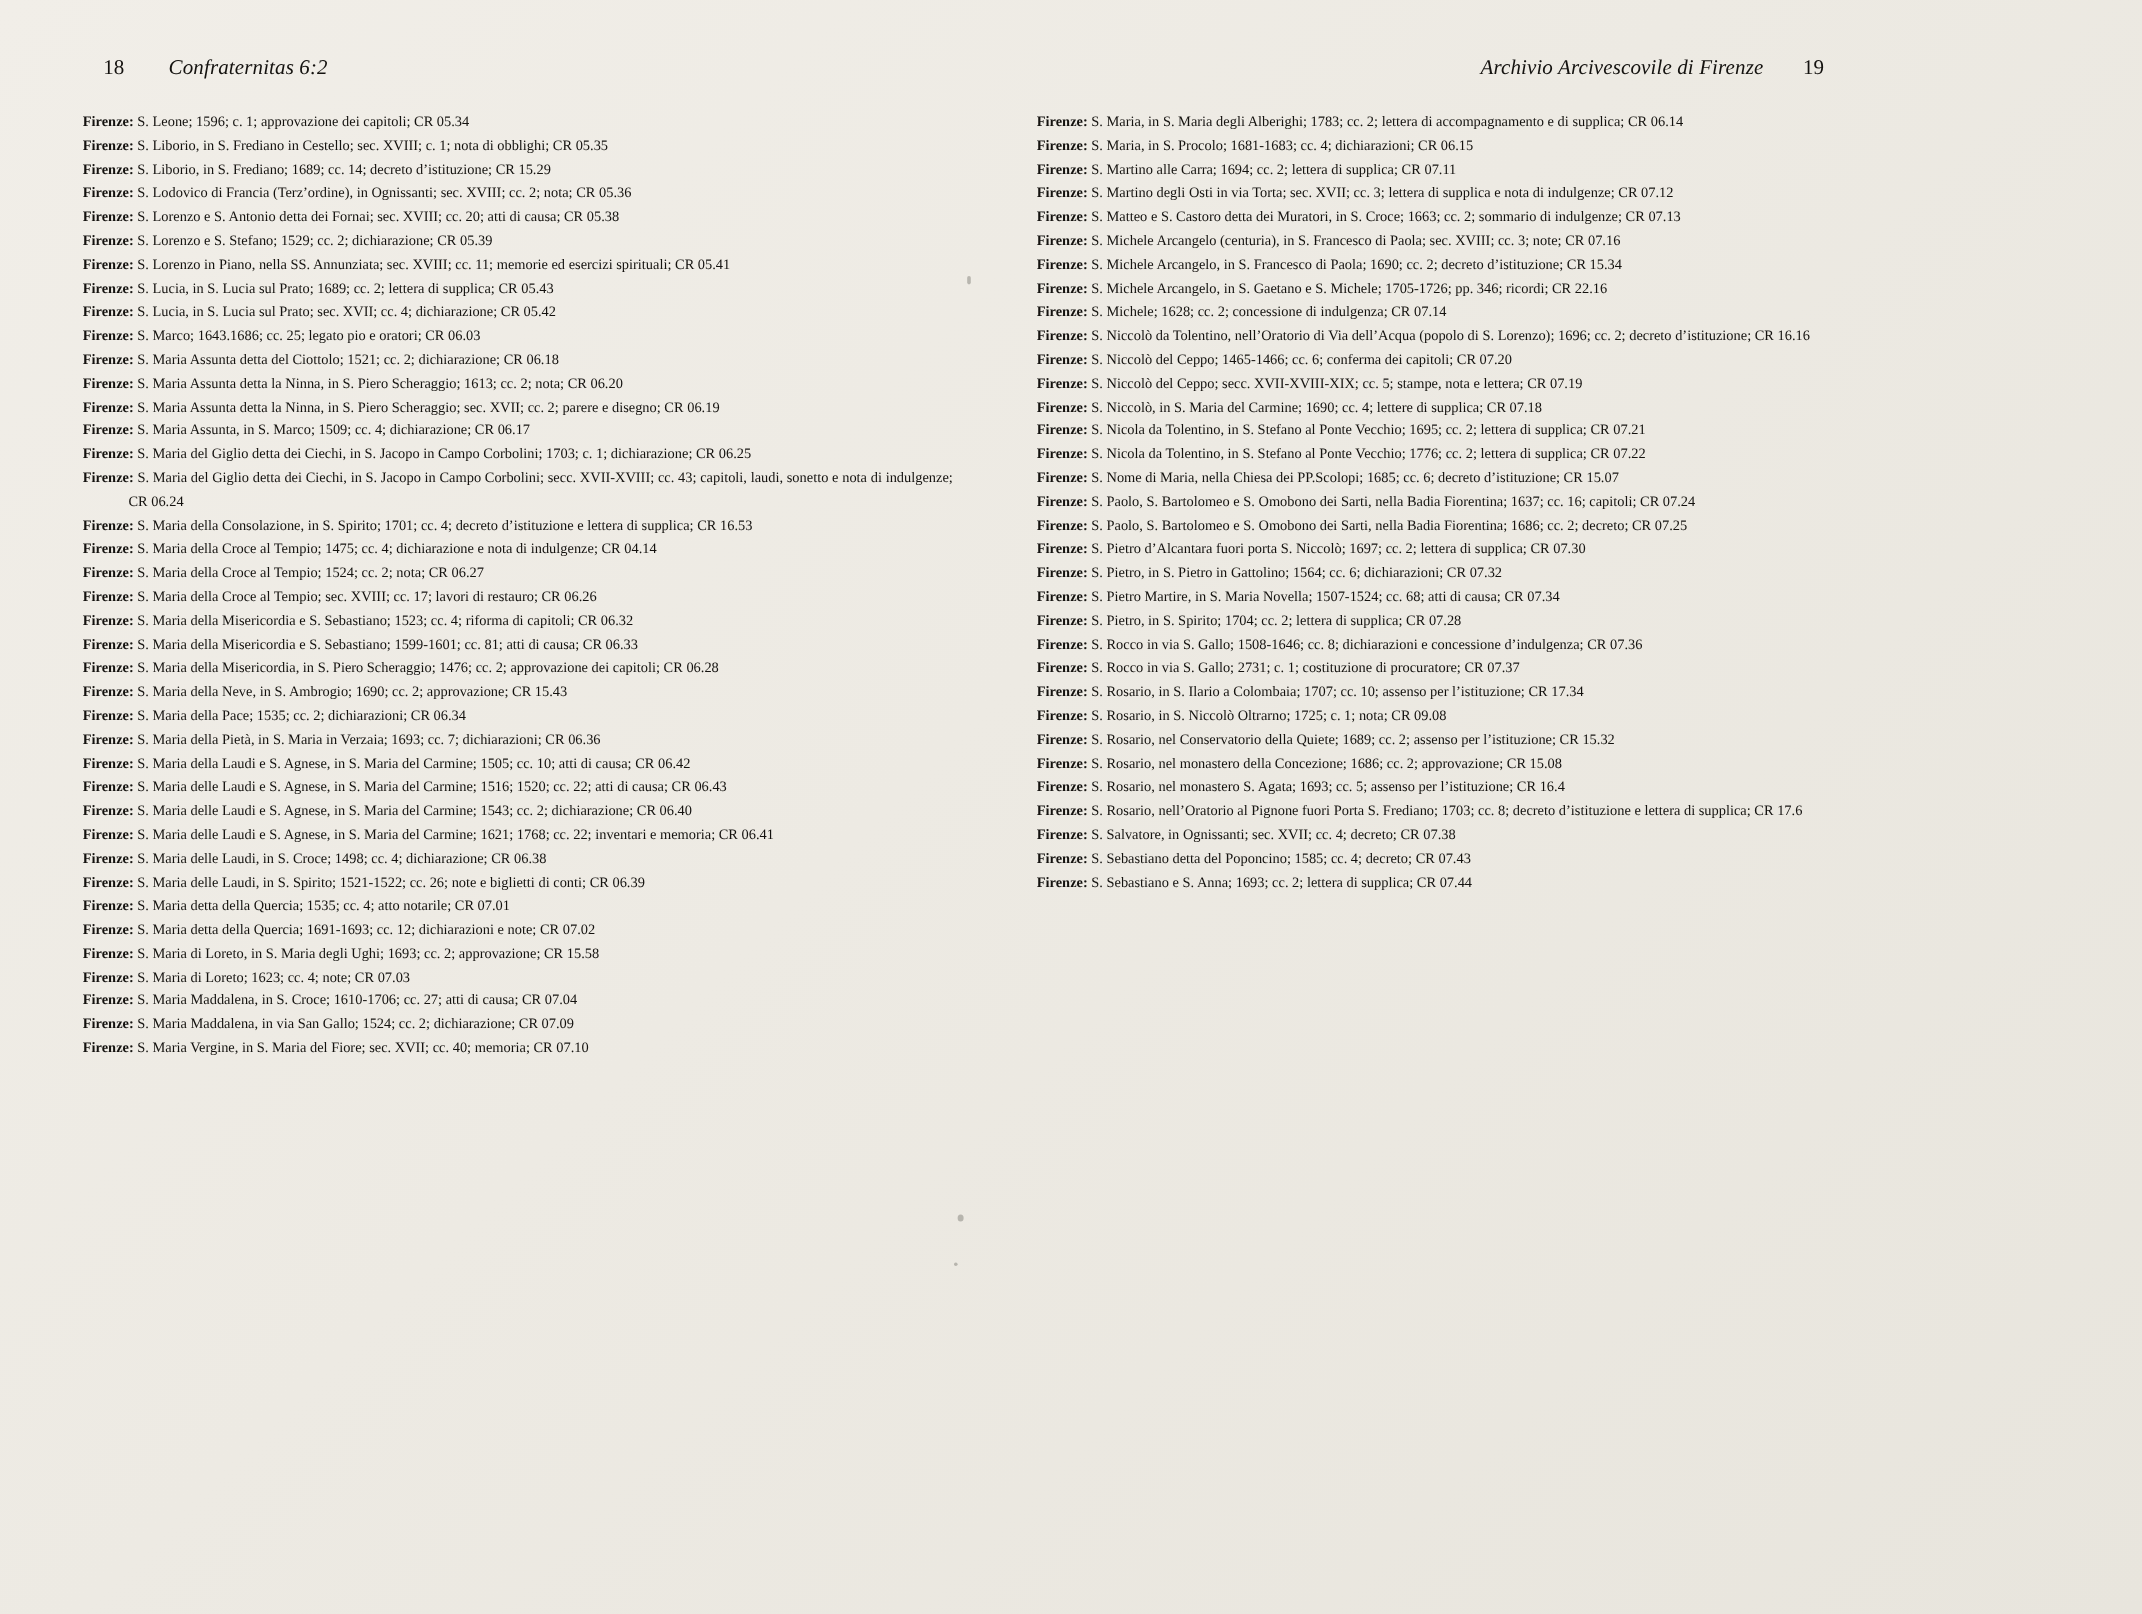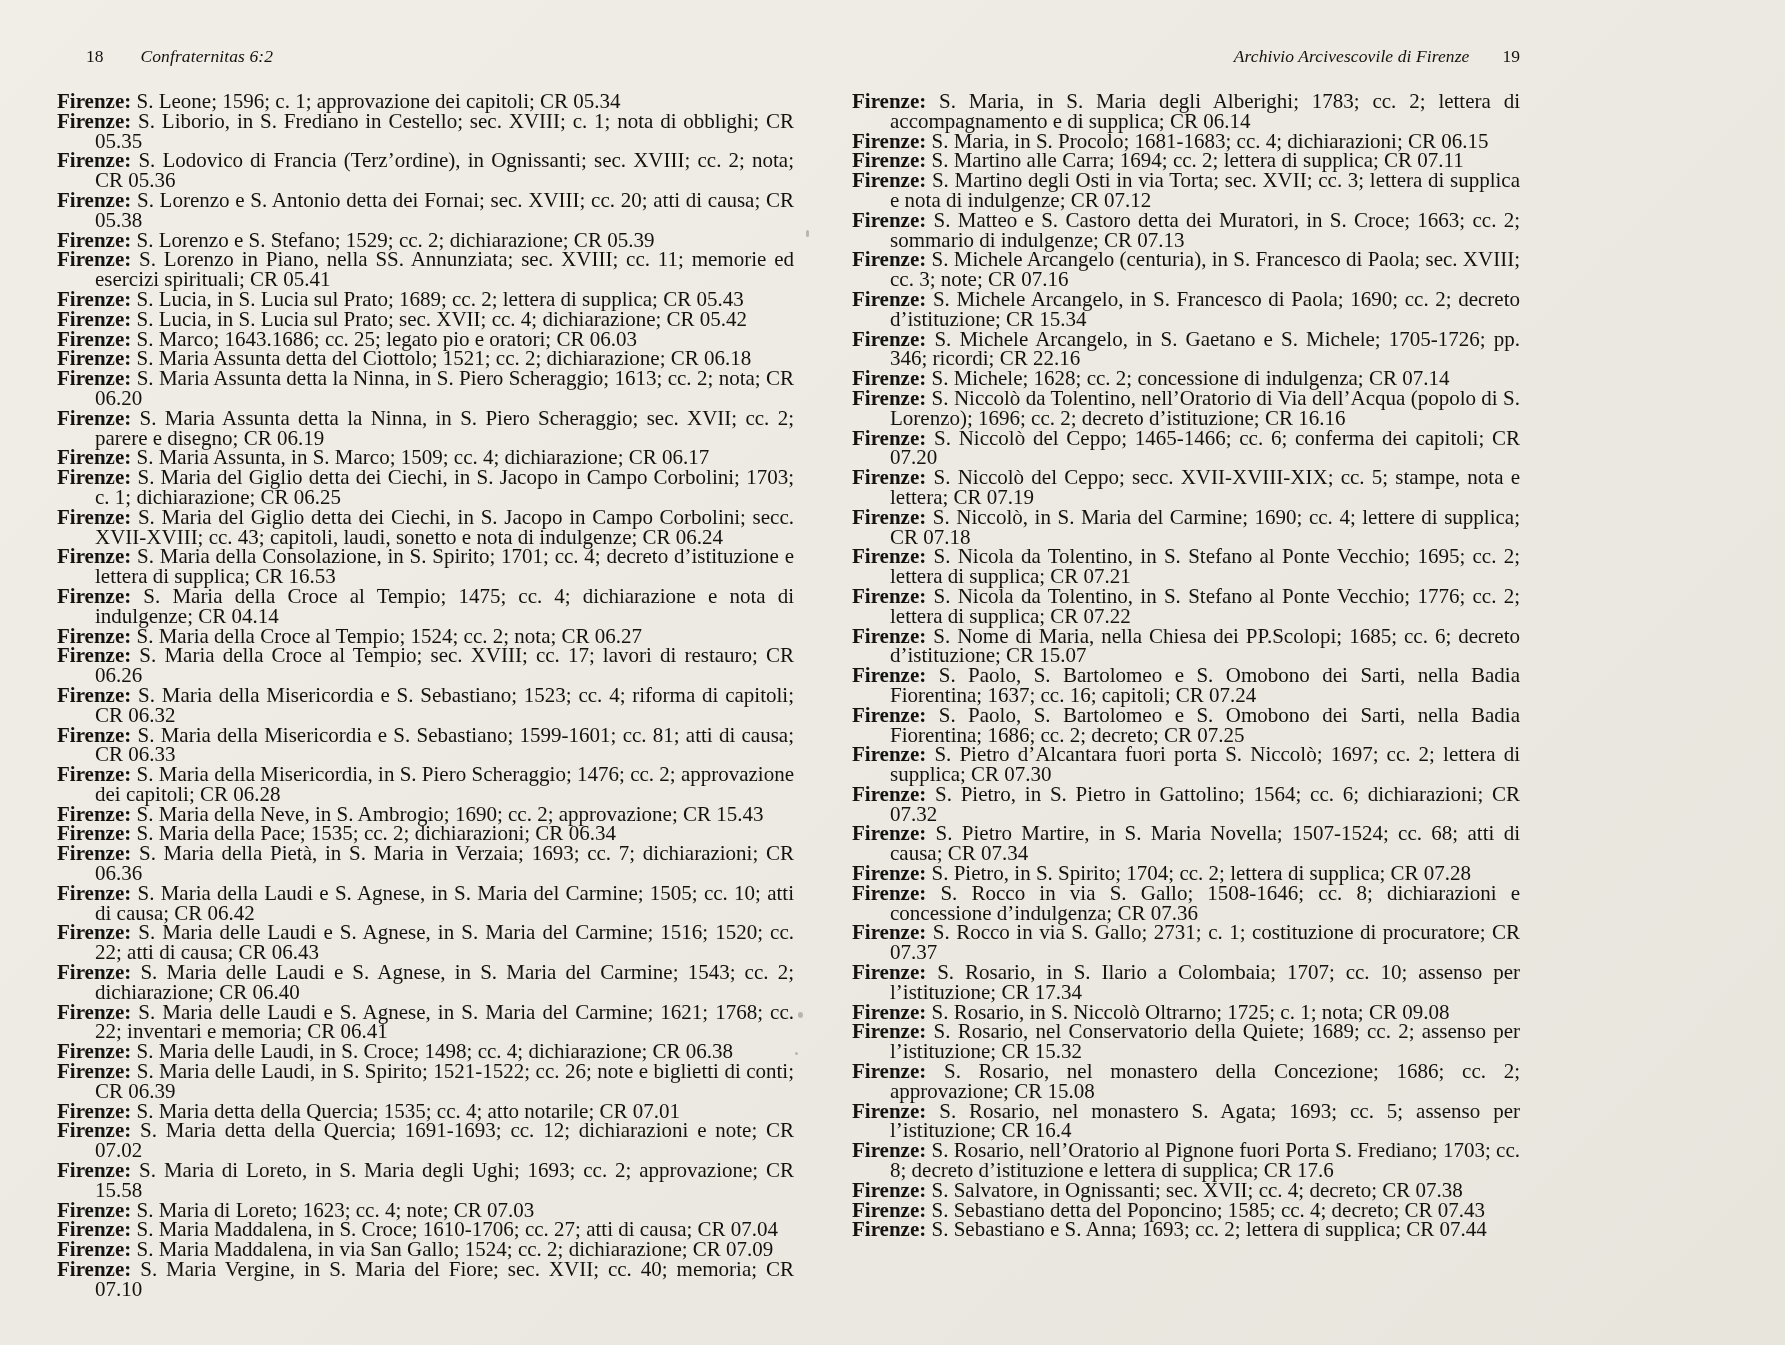--- a/index.html
+++ b/index.html
@@ -25,22 +25,22 @@
     line-height: 20px;
     margin-left: 29px;
   }
   .page-left  .page-header { justify-content: flex-start; gap: 37px; }
   .page-right .page-header { justify-content: flex-end;   gap: 33px; }
   .running-title { font-style: italic; letter-spacing: 0.1px; }
   .page-number { font-style: normal; }
 
   .entries {
     position: absolute;
-    top: 92px; left: 0; right: 0;
-    font-size: 21px;
+    top: 92px; left: 12px; right: 0;
+    font-size: 12px;
     line-height: 19.8px;
     text-align: justify;
   }
   .entry {
     padding-left: 38px;
     text-indent: -38px;
   }
   .entry .entry-prefix { font-weight: bold; }
 
   
@@ -60,20 +60,21 @@
 <div class="spread">
 
   <section class="page page-left">
     <header class="page-header">
       <span class="page-number">18</span>
       <span class="running-title">Confraternitas 6:2</span>
     </header>
     <div class="entries" id="entries-left">
         <p class="entry"><b class="entry-prefix">Firenze:</b> <span>S. Leone; 1596; c. 1; approvazione dei capitoli; CR 05.34</span></p>
         <p class="entry"><b class="entry-prefix">Firenze:</b> <span>S. Liborio, in S. Frediano in Cestello; sec. XVIII; c. 1; nota di obblighi; CR 05.35</span></p>
+        <p class="entry"><b class="entry-prefix">Firenze:</b> <span>S. Liborio, in S. Frediano; 1689; cc. 14; decreto d’istituzione; CR 15.29</span></p>
         <p class="entry"><b class="entry-prefix">Firenze:</b> <span>S. Lodovico di Francia (Terz’ordine), in Ognissanti; sec. XVIII; cc. 2; nota; CR 05.36</span></p>
         <p class="entry"><b class="entry-prefix">Firenze:</b> <span>S. Lorenzo e S. Antonio detta dei Fornai; sec. XVIII; cc. 20; atti di causa; CR 05.38</span></p>
         <p class="entry"><b class="entry-prefix">Firenze:</b> <span>S. Lorenzo e S. Stefano; 1529; cc. 2; dichiarazione; CR 05.39</span></p>
         <p class="entry"><b class="entry-prefix">Firenze:</b> <span>S. Lorenzo in Piano, nella SS. Annunziata; sec. XVIII; cc. 11; memorie ed esercizi spirituali; CR 05.41</span></p>
         <p class="entry"><b class="entry-prefix">Firenze:</b> <span>S. Lucia, in S. Lucia sul Prato; 1689; cc. 2; lettera di supplica; CR 05.43</span></p>
         <p class="entry"><b class="entry-prefix">Firenze:</b> <span>S. Lucia, in S. Lucia sul Prato; sec. XVII; cc. 4; dichiarazione; CR 05.42</span></p>
         <p class="entry"><b class="entry-prefix">Firenze:</b> <span>S. Marco; 1643.1686; cc. 25; legato pio e oratori; CR 06.03</span></p>
         <p class="entry"><b class="entry-prefix">Firenze:</b> <span>S. Maria Assunta detta del Ciottolo; 1521; cc. 2; dichiarazione; CR 06.18</span></p>
         <p class="entry"><b class="entry-prefix">Firenze:</b> <span>S. Maria Assunta detta la Ninna, in S. Piero Scheraggio; 1613; cc. 2; nota; CR 06.20</span></p>
         <p class="entry"><b class="entry-prefix">Firenze:</b> <span>S. Maria Assunta detta la Ninna, in S. Piero Scheraggio; sec. XVII; cc. 2; parere e disegno; CR 06.19</span></p>

